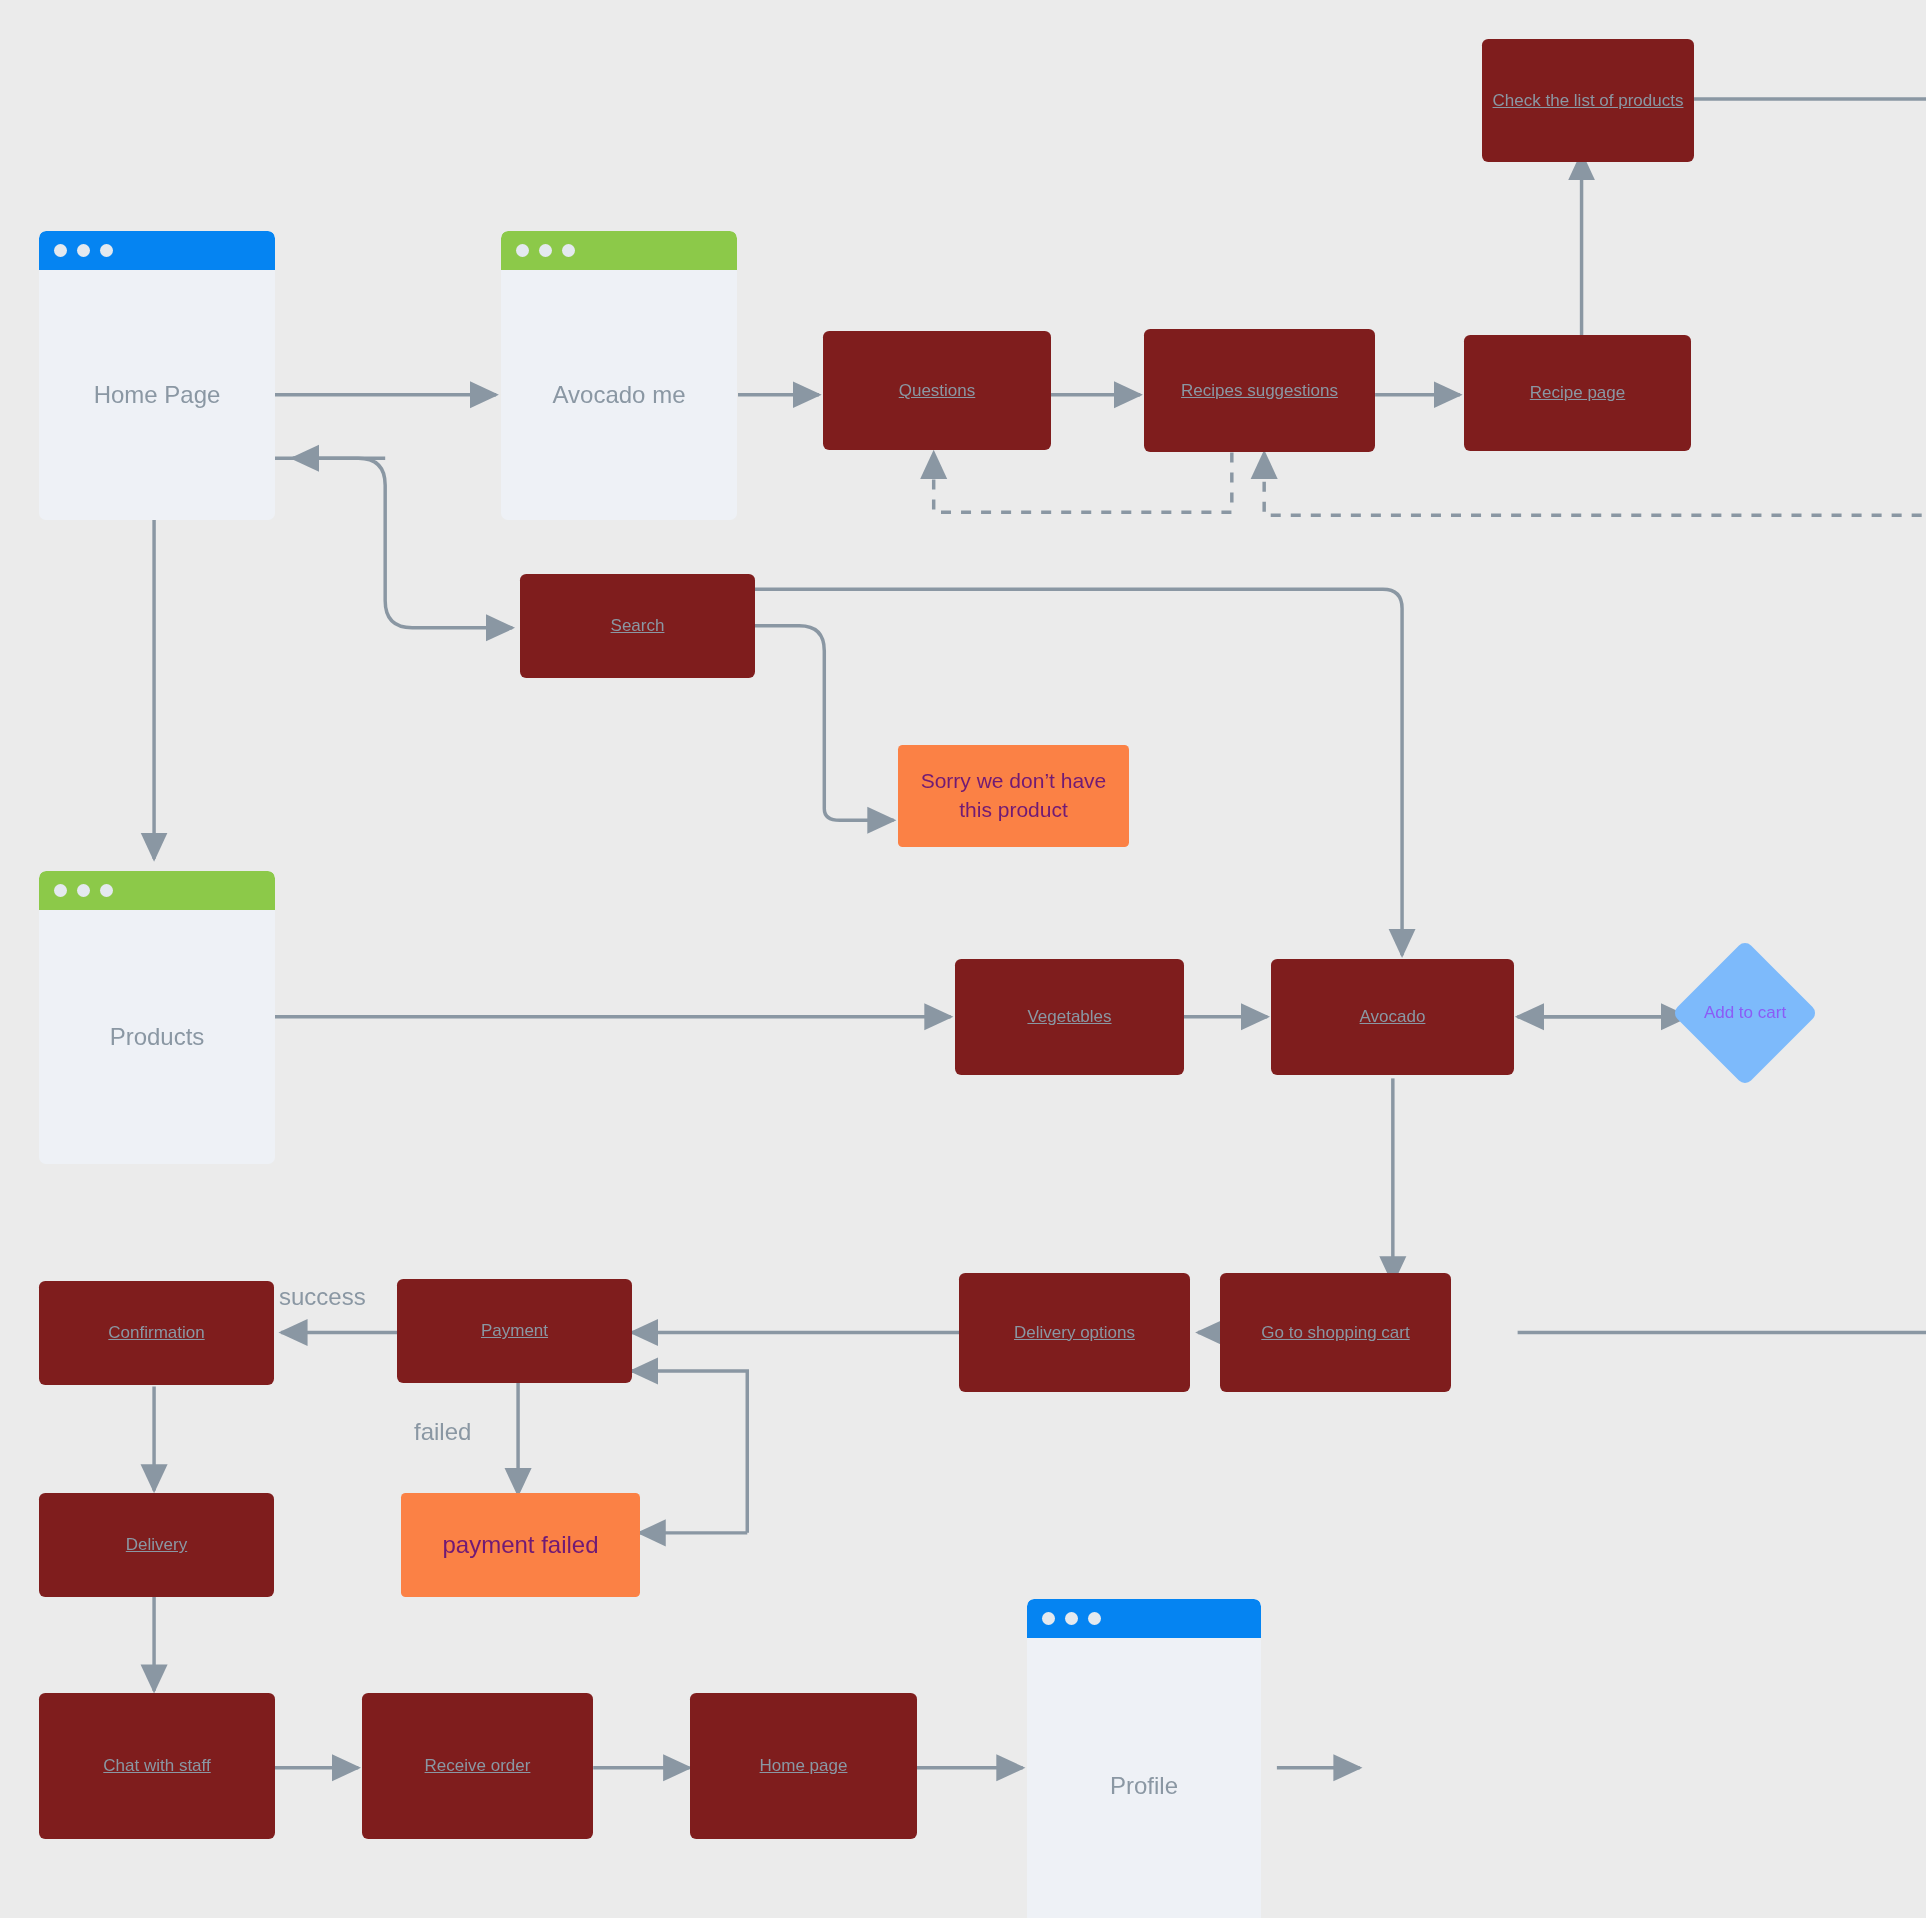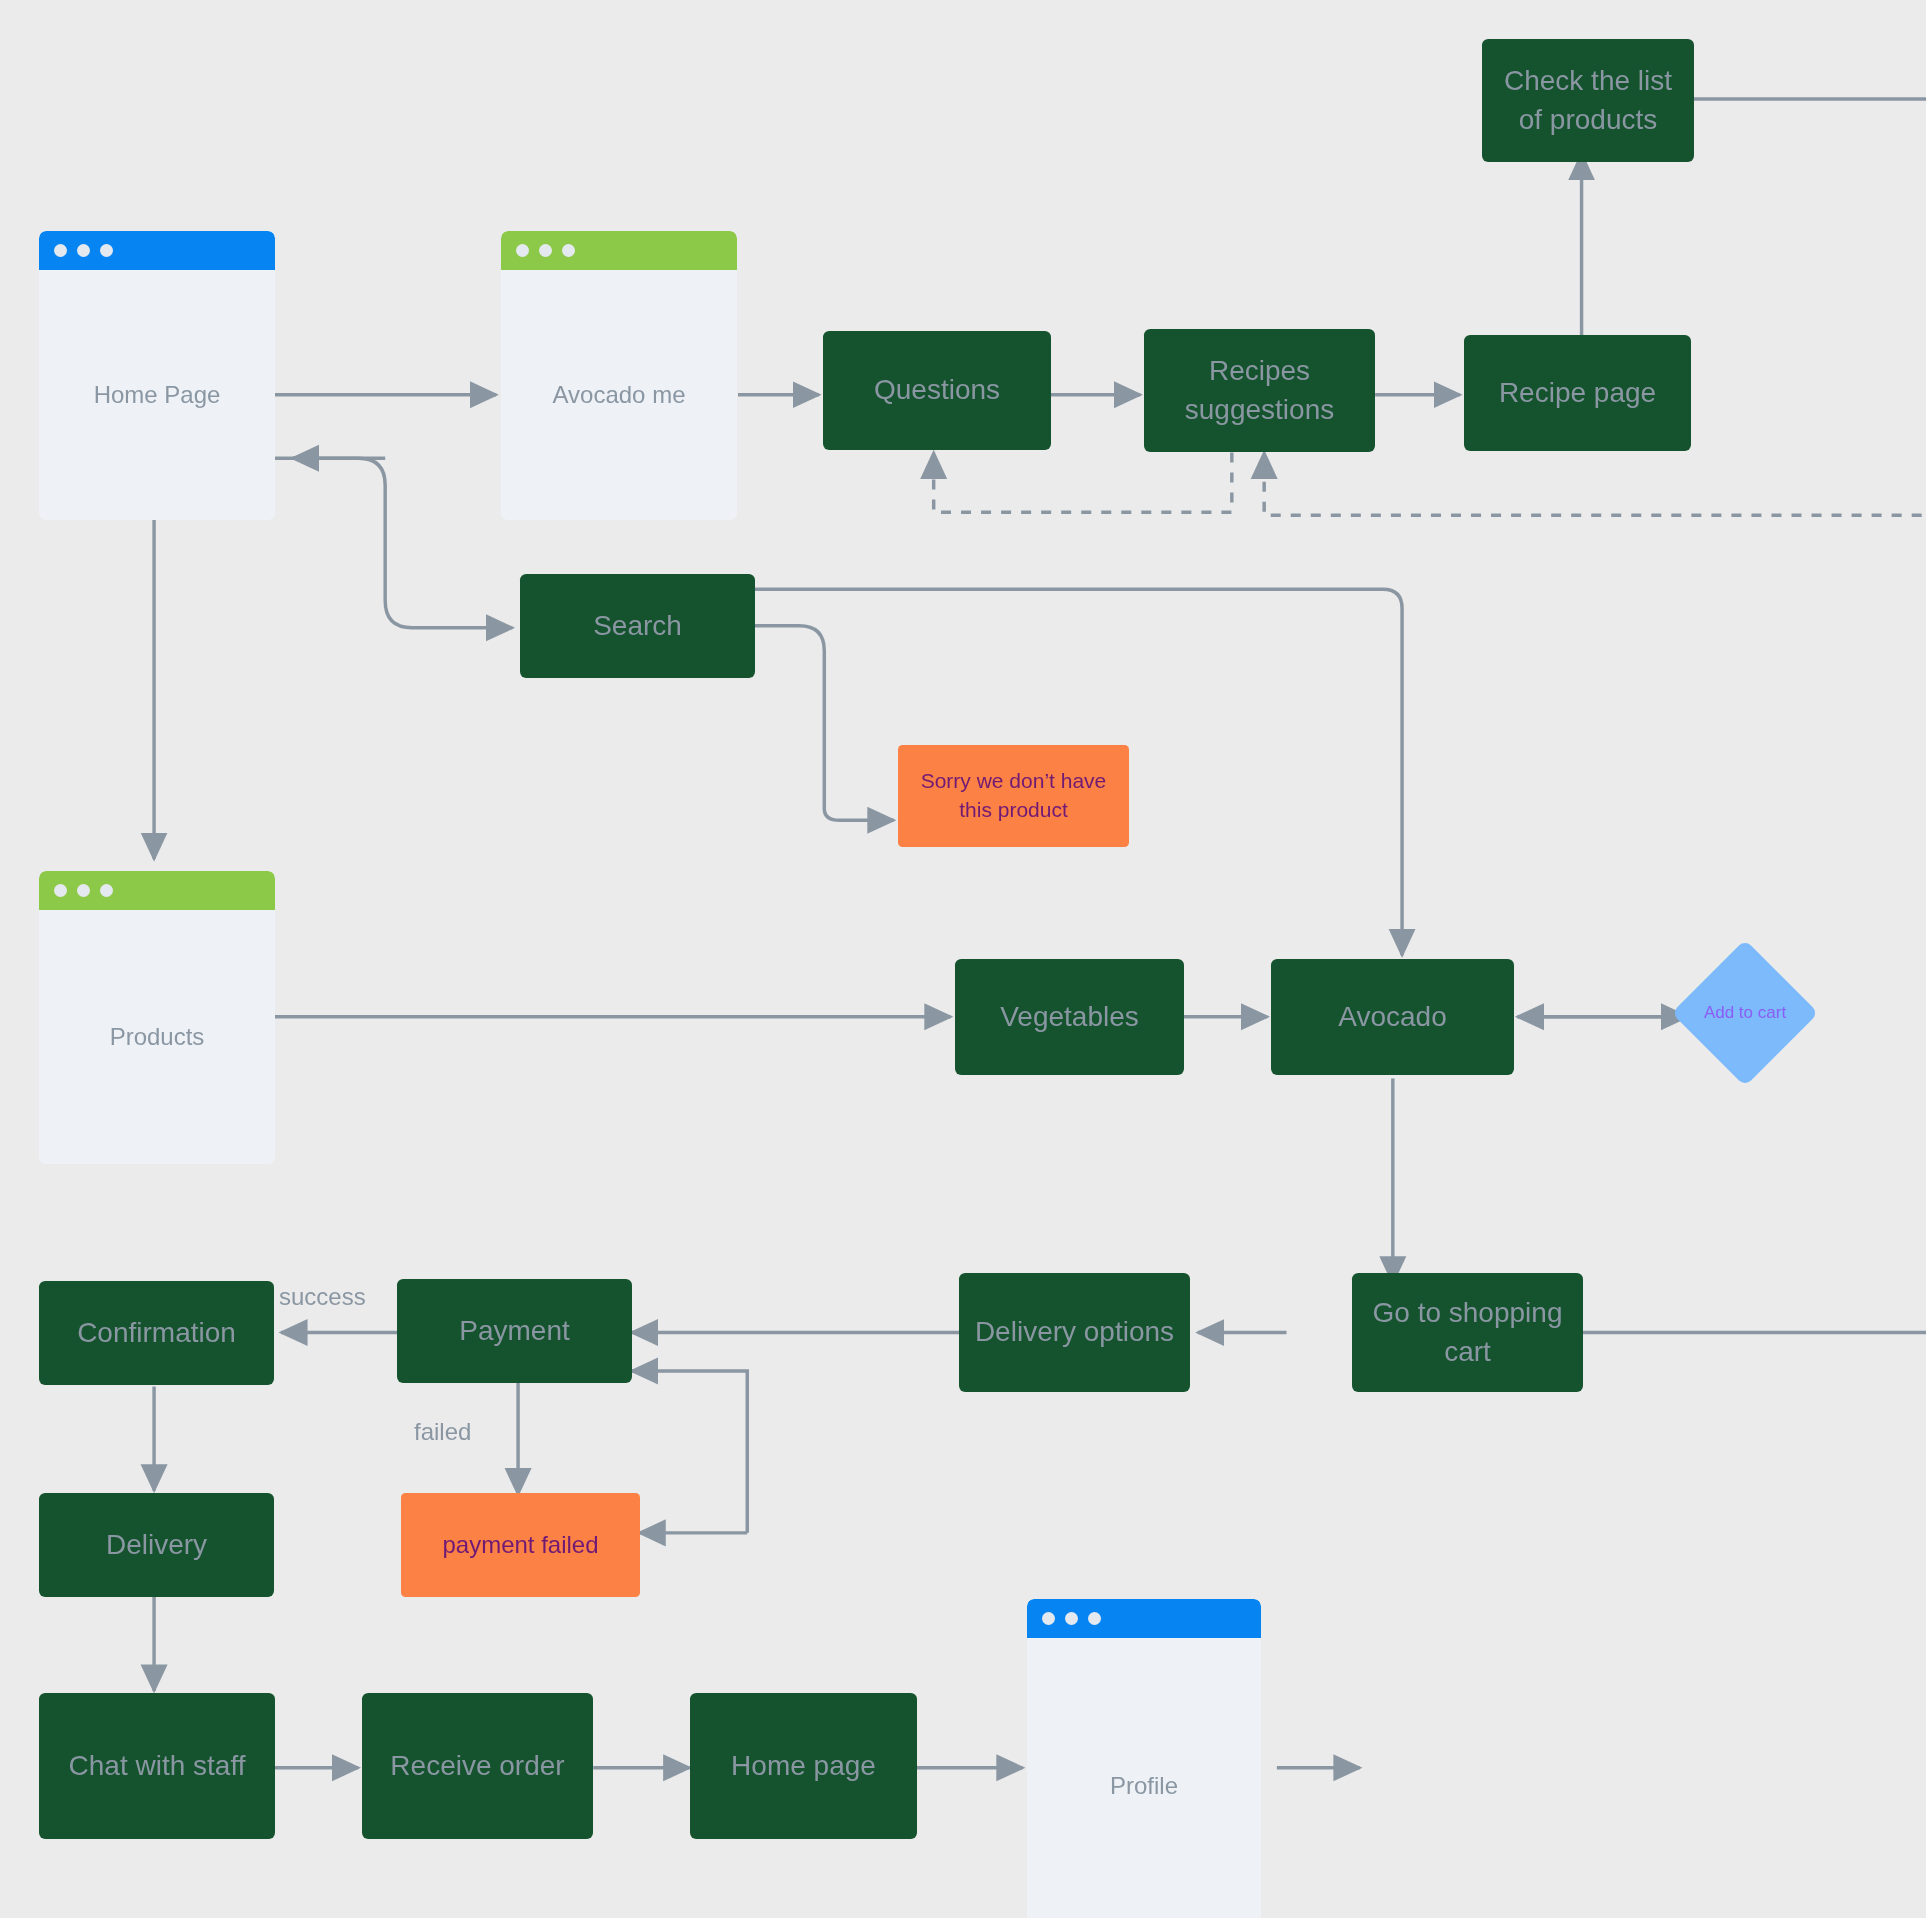--- a/index.html
+++ b/index.html
@@ -27,25 +27,26 @@
     position: absolute;
     box-sizing: border-box;
     display: flex;
     align-items: center;
     justify-content: center;
     text-align: center;
     line-height: 1.38;
   }
   
   .card {
-    background: #14532d;
+    background: #7f1d1d;
     border-radius: 6.2px;
     color: #8a97a3;
-    font-size: 28px;
+    font-size: 17px;
     padding: 0 10px;
+    text-decoration: underline;
   }
   
   .window {
     background: #eef1f6;
     border-radius: 7px;
     overflow: hidden;
     display: block;
     padding: 0;
   }
   .window .titlebar {
@@ -251,21 +252,21 @@
 
   <div class="node card" style="left:1271px; top:959px; width:243px; height:116px;">
     <span>Avocado</span>
   </div>
 
   <div class="node diamond" style="left:1668px; top:944px; width:104px; height:104px; margin-left:25px; margin-top:17.3px;">
     <span class="shape"></span>
     <span class="dlabel">Add to cart</span>
   </div>
 
-  <div class="node card" style="left:1352px; top:1273px; width:231px; height:119px;">
+  <div class="node card" style="left:1220px; top:1273px; width:231px; height:119px;">
     <span>Go to shopping cart</span>
   </div>
 
   <div class="node card" style="left:959px; top:1273px; width:231px; height:119px;">
     <span>Delivery options</span>
   </div>
 
   <div class="node card" style="left:397px; top:1279px; width:235px; height:104px;">
     <span>Payment</span>
   </div>

